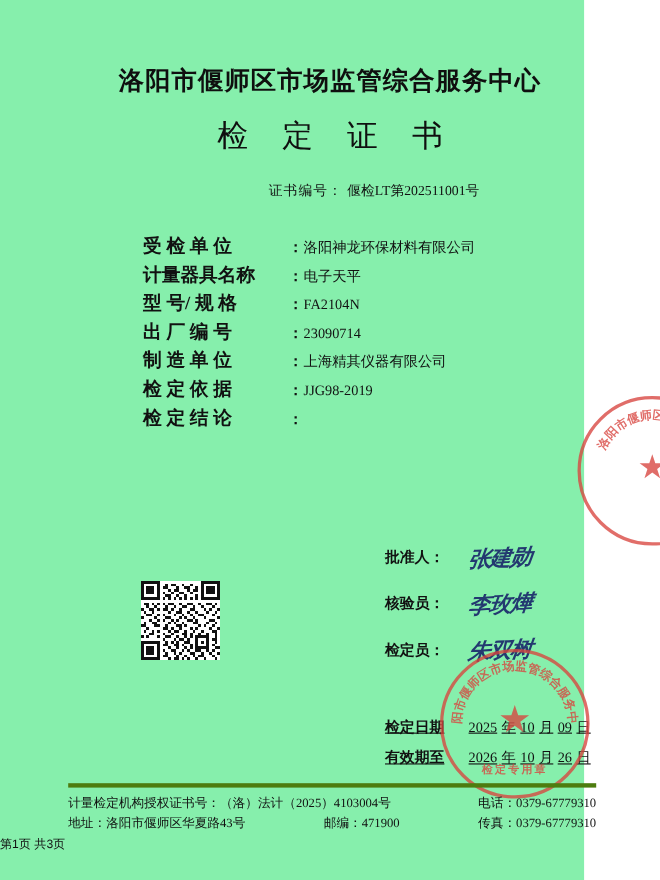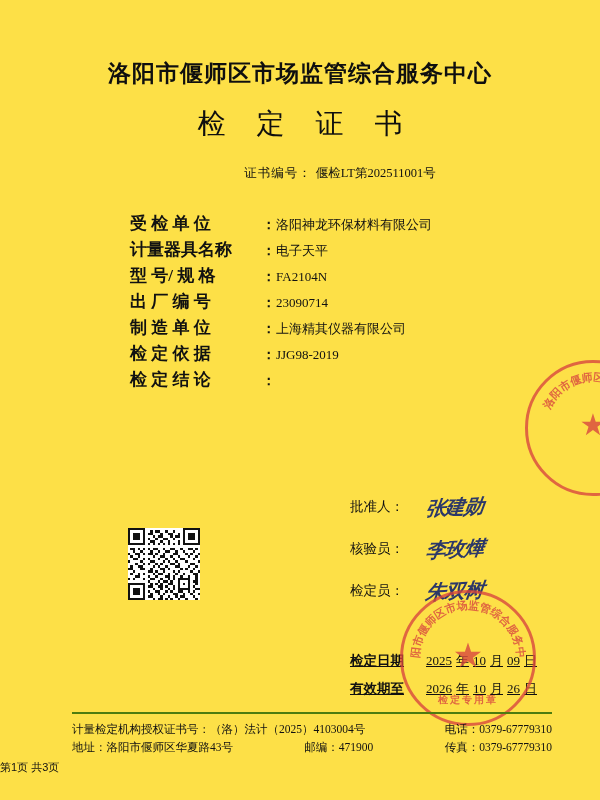--- a/index.html
+++ b/index.html
@@ -9,23 +9,23 @@
   body {
     width: 600px;
     height: 800px;
     background: #ffffff;
     font-family: "Liberation Sans", sans-serif;
     color: #111;
     overflow: hidden;
   }
   .page {
     position: relative;
-    width: 600px;
+    width: 531px;
     height: 800px;
-    background: #fde047;
+    background: #86efac;
     box-sizing: border-box;
   }
 
   
   .org-title {
     position: absolute;
     top: 58px;
     left: 0;
     width: 600px;
     text-align: center;
@@ -119,21 +119,21 @@
     width: 230px;
   }
   .sig-row {
     display: flex;
     align-items: center;
     height: 42px;
     font-family: "Liberation Serif", serif;
   }
   .sig-label {
     font-size: 13.5px;
-    font-weight: normal;
+    font-weight: bold;
     width: 76px;
     color: #111;
   }
   .sig-name {
     font-family: "Liberation Serif", serif;
     font-size: 20px;
     color: #1b2a6b;
     transform: skewX(-10deg) rotate(-3deg);
     letter-spacing: -1px;
     font-weight: bold;
@@ -229,24 +229,24 @@
     left: 50%;
     top: 50%;
     transform: translate(-50%,-60%);
     font-size: 30px;
     color: #d8453f;
   }
 
   
   .footer {
     position: absolute;
-    left: 72px;
+    left: 62px;
     top: 712px;
     width: 480px;
-    border-top: 2px solid #4d7c0f;
+    border-top: 4px solid #4d7c0f;
     padding-top: 6px;
     font-family: "Liberation Serif", serif;
     font-size: 11.5px;
     color: #111;
   }
   .footer-row {
     display: flex;
     justify-content: space-between;
     line-height: 18px;
   }

